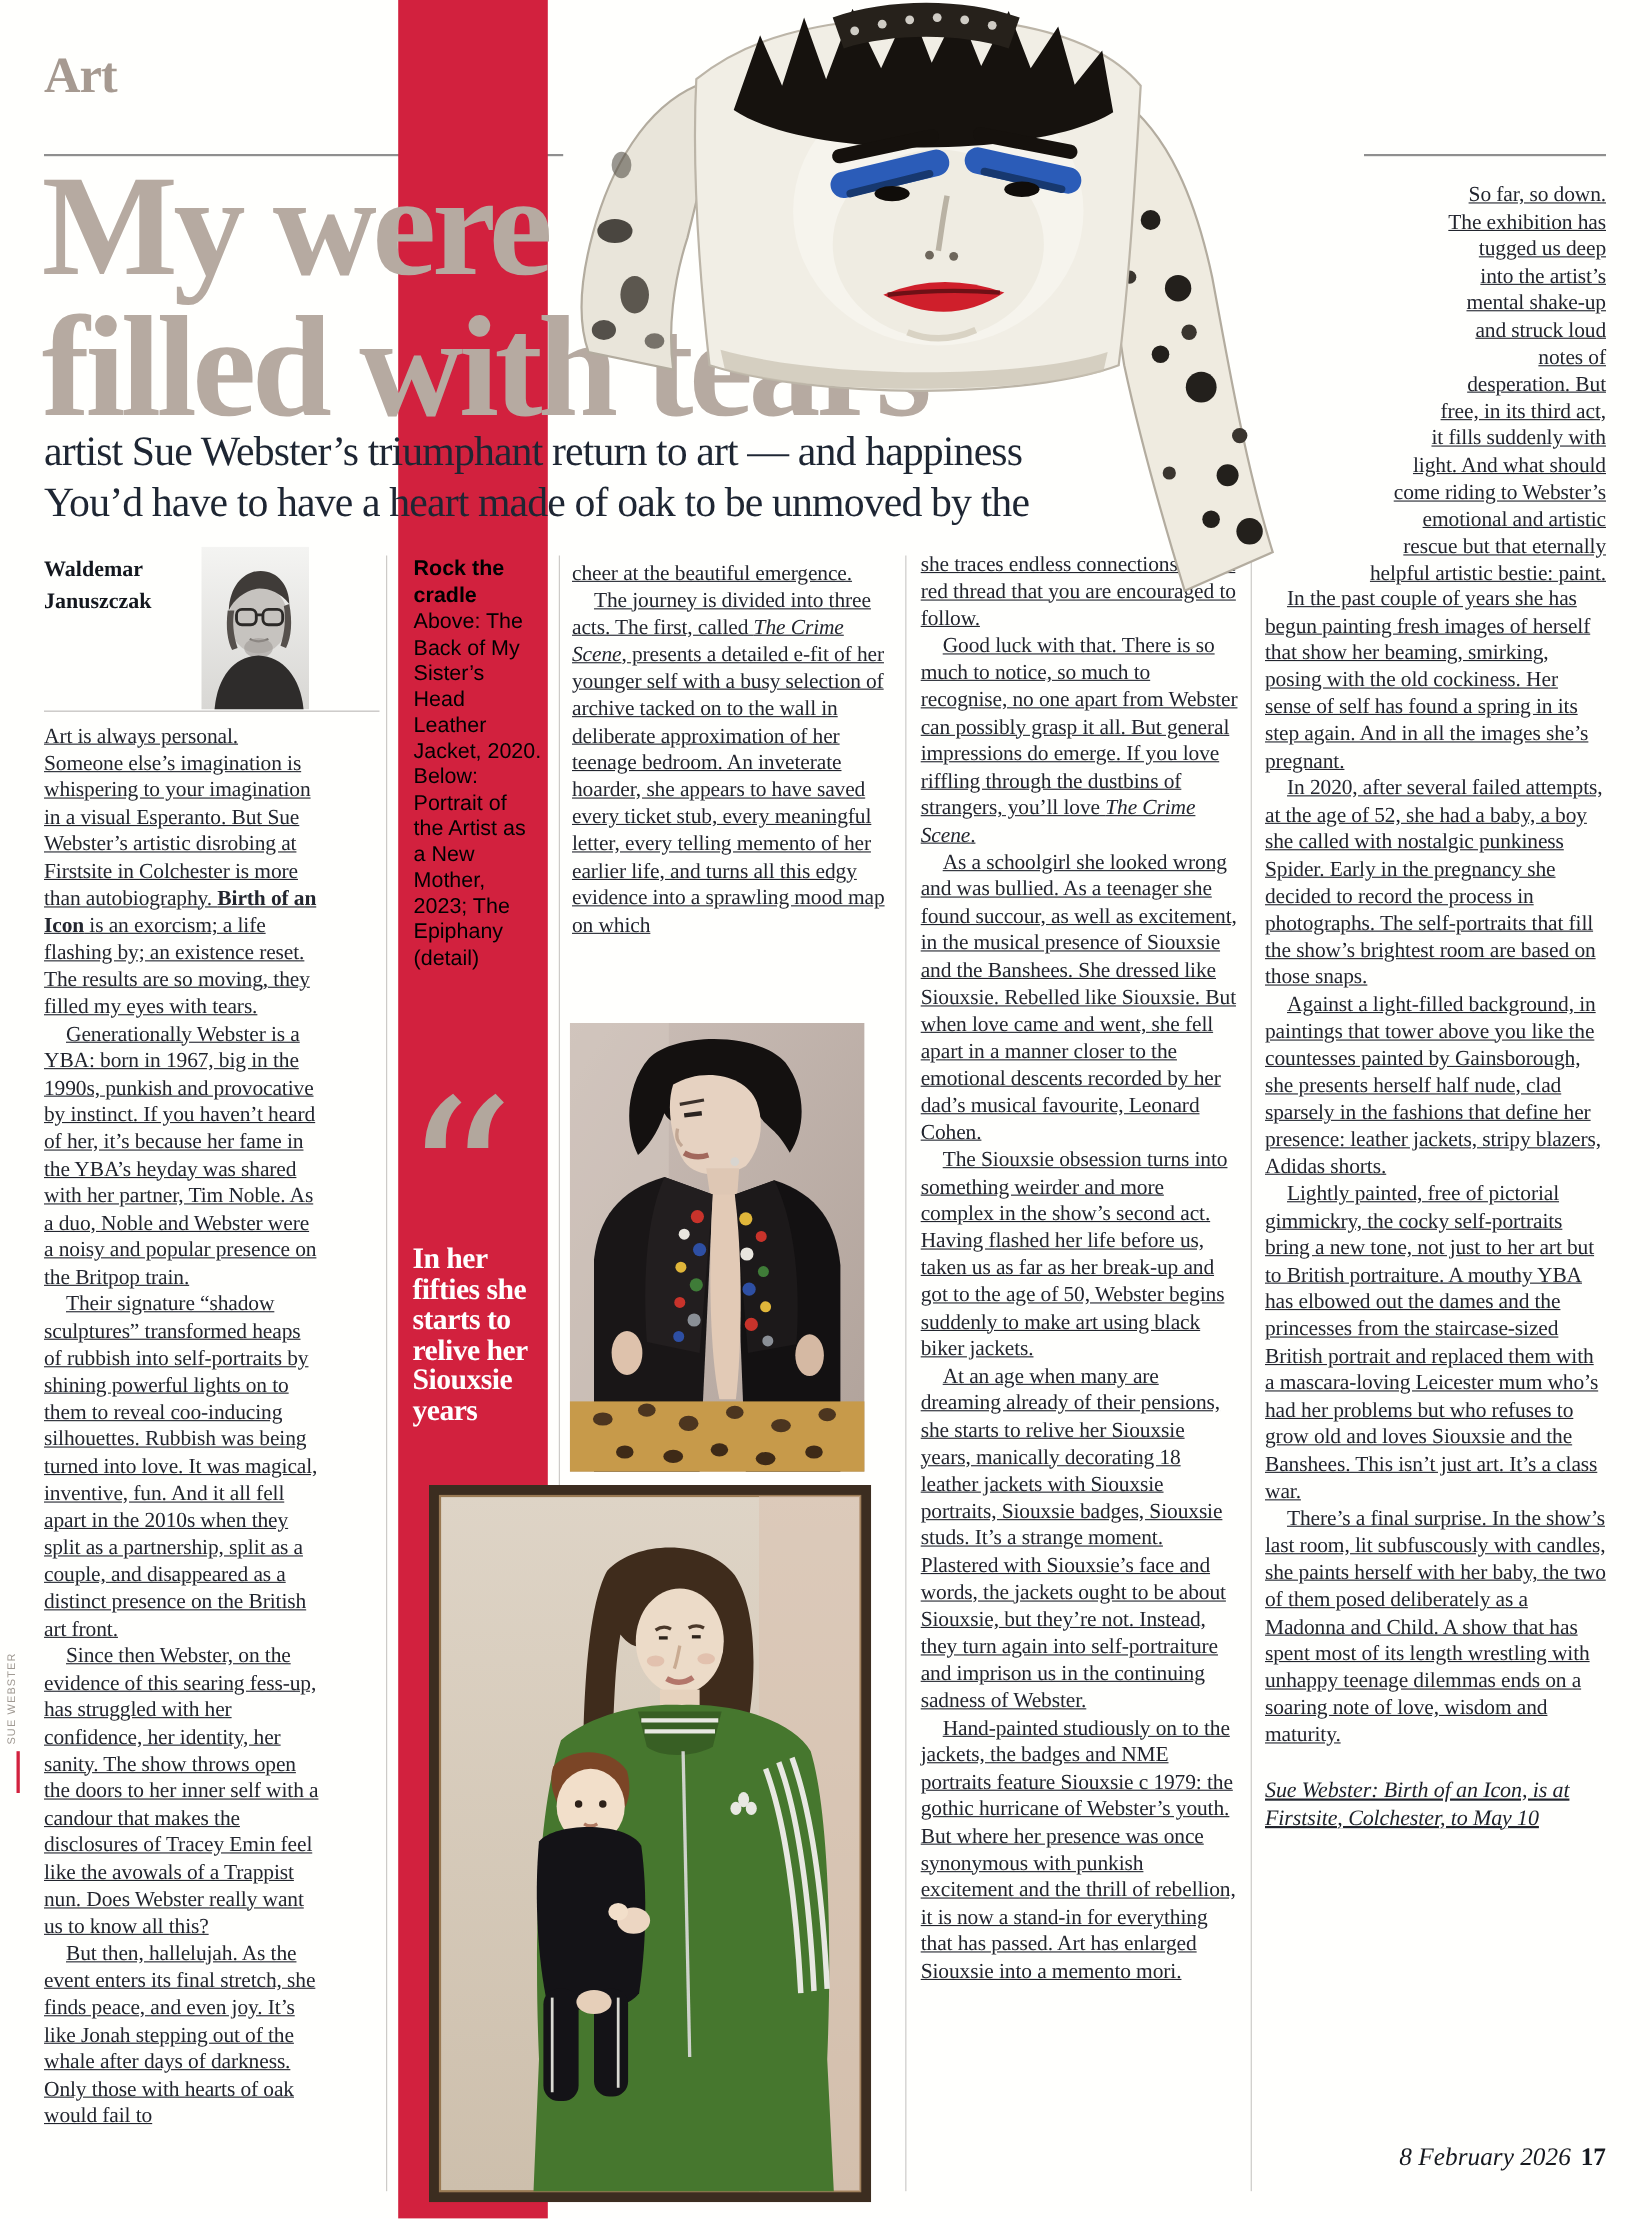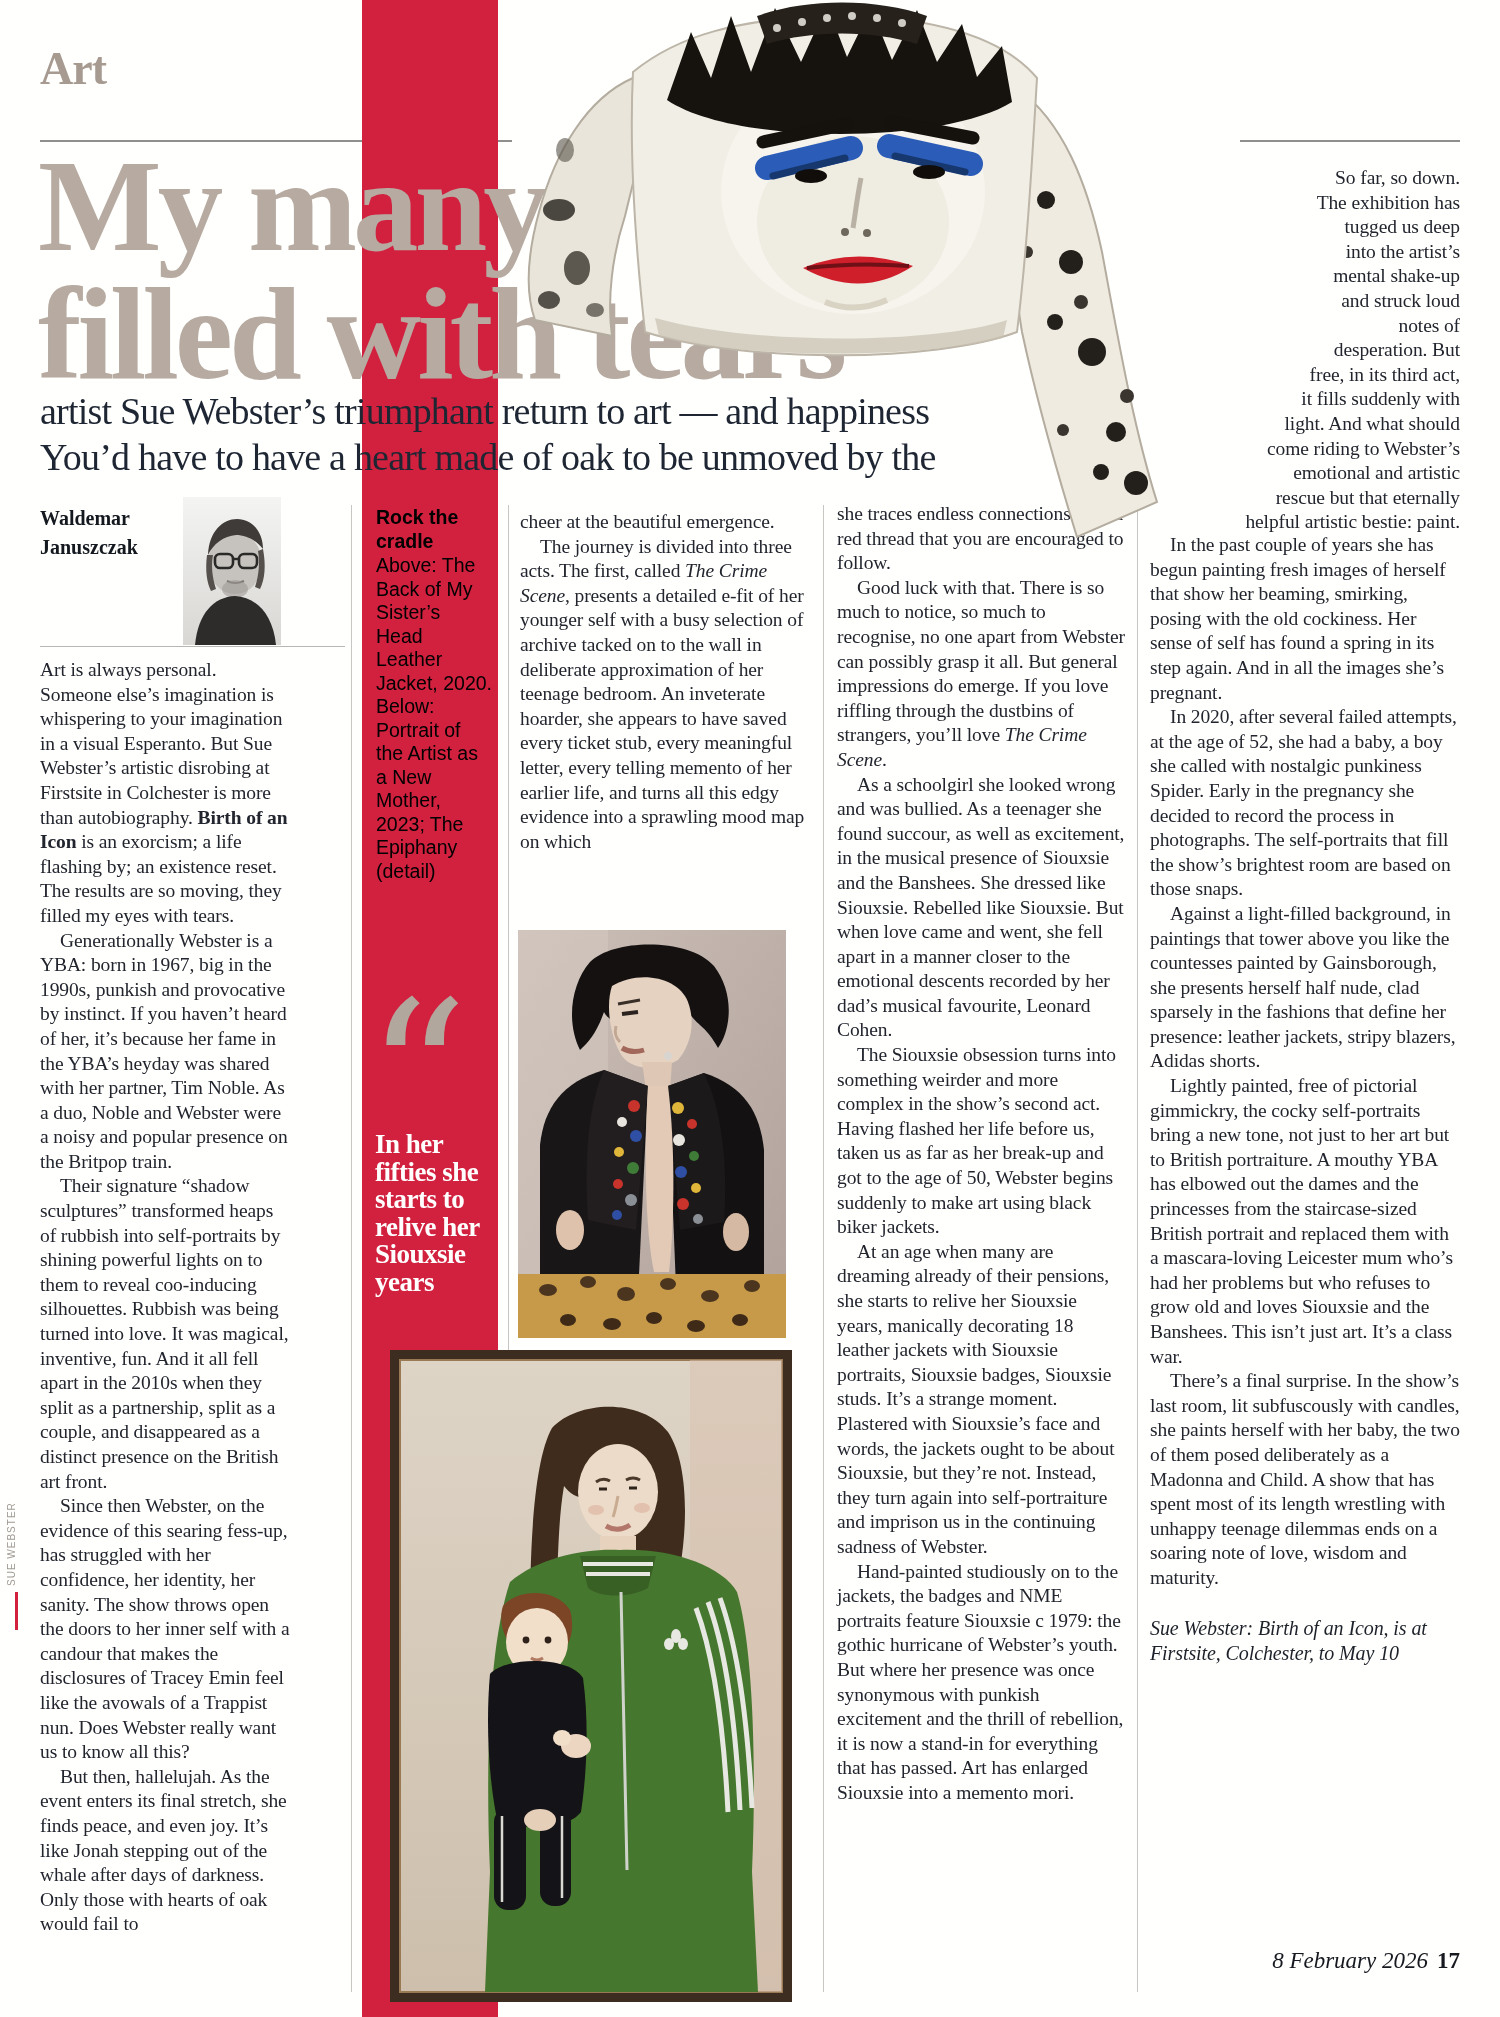--- a/index.html
+++ b/index.html
@@ -22,21 +22,21 @@
 
   
   #standfirst{left:40px;top:388px;z-index:3;color:#1e2633;font-size:38px;line-height:46px;letter-spacing:-0.8px;}
 
   
   #byline-name{left:40px;top:504px;z-index:3;font-size:20px;line-height:29px;font-weight:700;color:#14181f;}
   #byline-photo{left:183px;top:497px;z-index:3;}
   #byline-rule{left:40px;top:646px;width:305px;height:1px;background:#b9b7b4;z-index:3;}
 
   
-  .bodycol{position:absolute;z-index:3;color:#22252e;font-size:19.5px;line-height:24.6px;letter-spacing:-0.1px;}
+  .bodycol{position:absolute;z-index:3;color:#22252e;font-size:19.5px;line-height:24.6px;letter-spacing:-0.1px;text-decoration:underline;}
   #col1{left:40px;top:658px;width:252px;}
   #col2{left:520px;top:480px;width:294px;margin-top:30px;}
   #col3{left:837px;top:502px;width:288px;}
   #col4{left:1150px;top:533px;width:312px;}
   #col4-wrap{left:1148px;top:166px;width:312px;text-align:right;z-index:4;}
   .bp{margin:0;text-indent:20px;}
   .bp.ni{text-indent:0;}
   .b{font-weight:700;}
   .i{font-style:italic;}
   #credit{margin-top:25px;font-style:italic;font-size:20px;line-height:25px;color:#1d2129;}
@@ -74,21 +74,21 @@
 <div id="page">
 
   <div id="stripe"></div>
 
   <div class="abs" id="section-label">Art</div>
 
   <div class="hrule" style="left:40px;top:140px;width:472px;"></div>
   <div class="hrule" style="left:1240px;top:140px;width:220px;"></div>
 
   <div class="abs" id="headline">
-    <div>My many</div>
+    <div>My were</div>
     <div>filled with tears</div>
   </div>
 
   <div class="abs" id="standfirst">
     <div>artist Sue Webster’s triumphant return to art — and happiness</div>
     <div>You’d have to have a heart made of oak to be unmoved by the</div>
   </div>
 
   <div class="abs" id="byline-name">
     <div>Waldemar</div>

